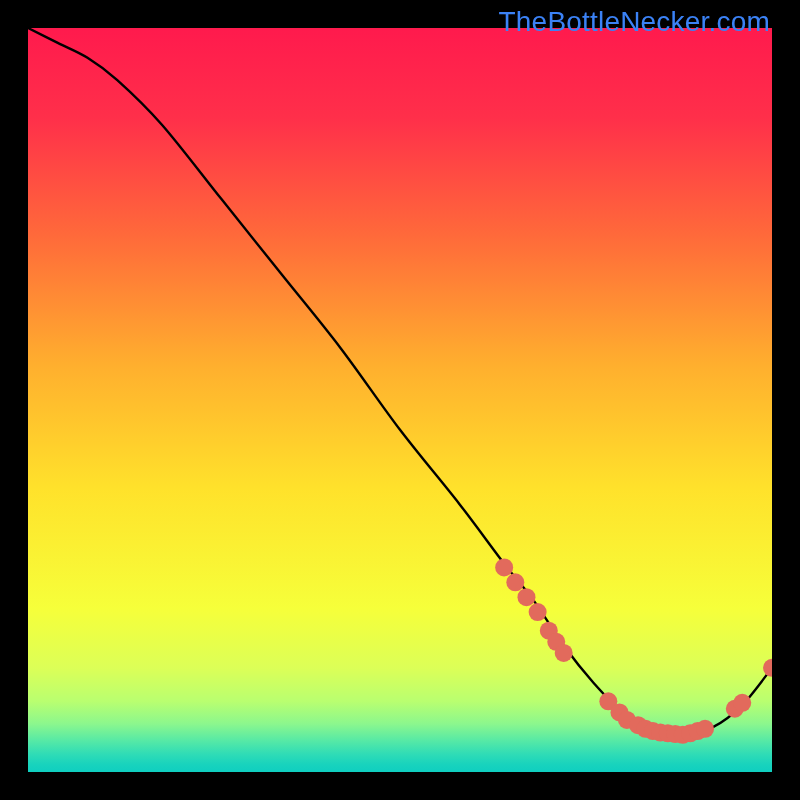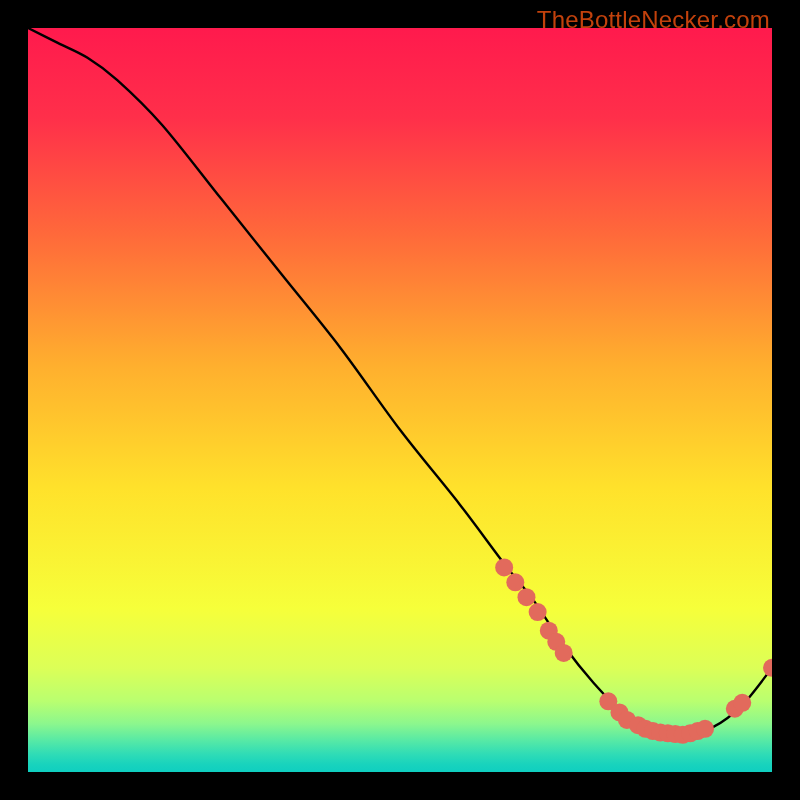--- a/index.html
+++ b/index.html
@@ -35,22 +35,22 @@
     position: absolute;
     left: 0;
     top: 0;
     width: 100%;
     height: 100%;
   }
   .watermark {
     position: absolute;
     top: 6px;
     right: 30px;
-    color: #c2410c;
-    font-size: 24px;
+    color: #3b82f6;
+    font-size: 28px;
     letter-spacing: 0.2px;
     user-select: none;
   }
 </style>
 </head>
 <body>
 
 <div class="stage">
 
   <div class="plot">

